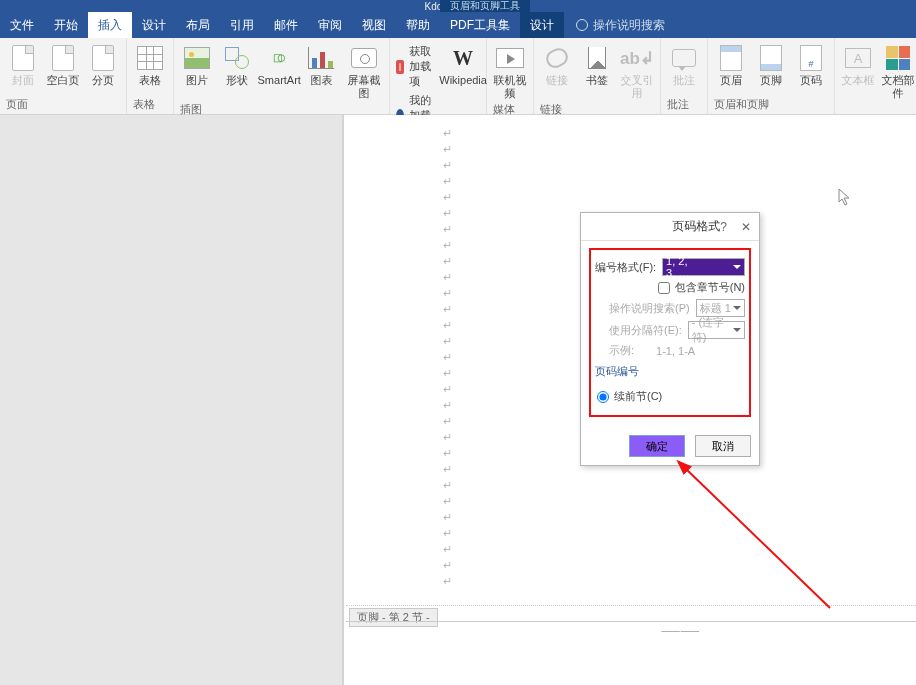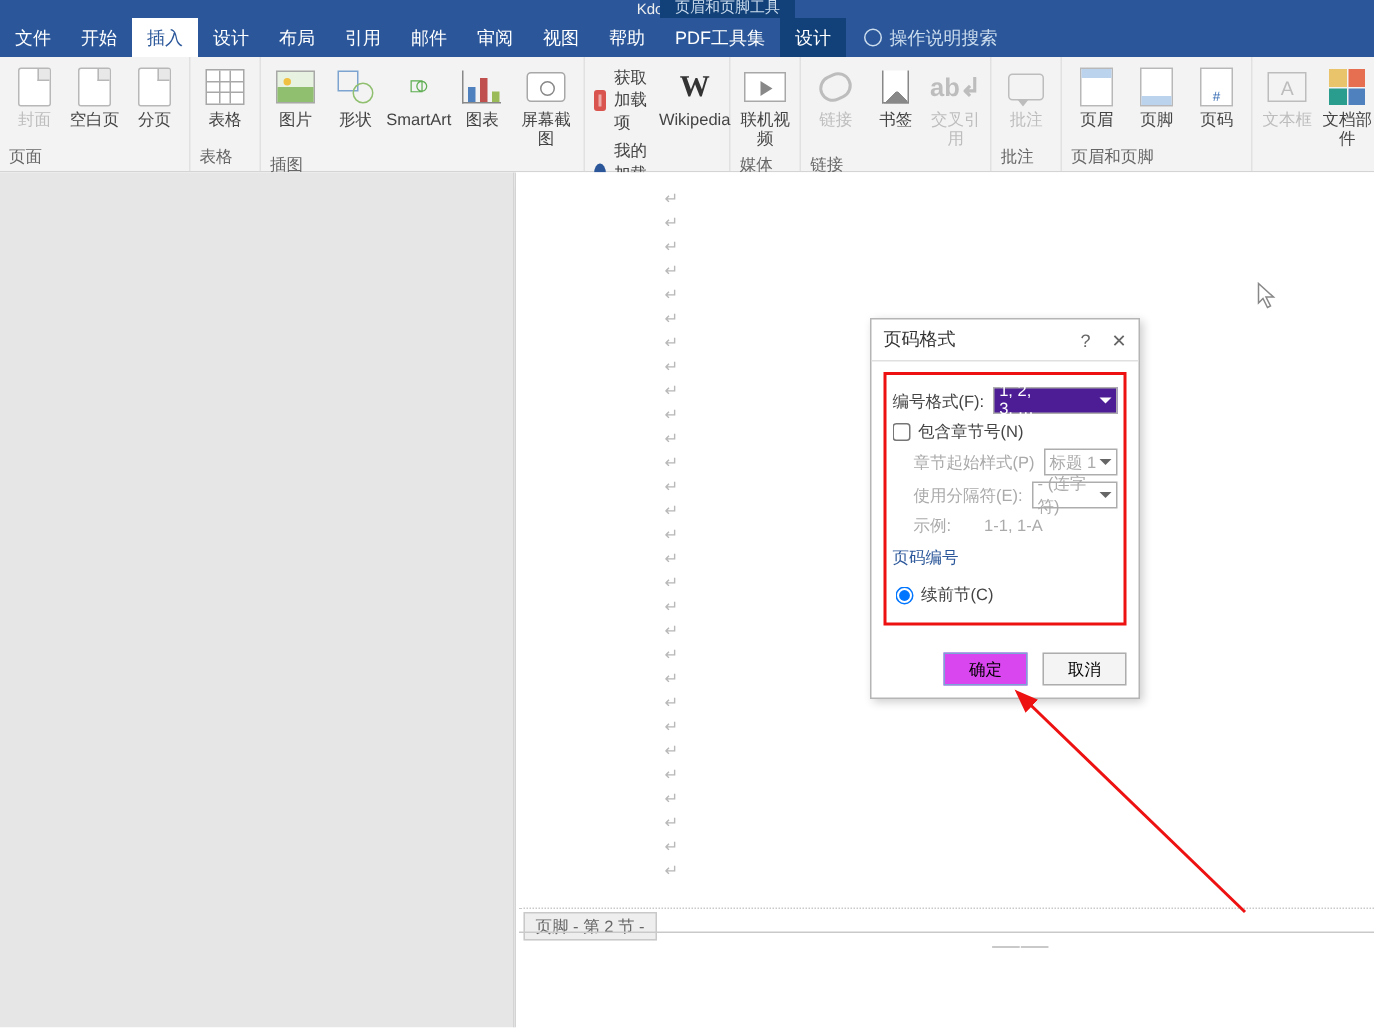--- a/index.html
+++ b/index.html
@@ -86,44 +86,44 @@
     .para-marks { position:absolute; left:100px; top:10px; font-size:11px; color:#b8b8b8; line-height:16px; }
     .para-marks div { height:16px; }
     .footer-tag { position:absolute; left:6px; top:493px; background:#eeeeee; border:1px solid #c9c9c9; font-size:11px; color:#666; padding:1px 7px; }
     .hr-line{ position:absolute; left:3px; right:0; top:506px; border-top:1px solid #c9c9c9;}
     .hr-line2{ position:absolute; left:3px; right:0; top:490px; border-top:1px dotted #c9c9c9;}
     .cursor-arrow{position:absolute; left:495px; top:73px; width:14px; height:18px;}
     .cursor-arrow svg{display:block;}
 
     
     .dialog { position:absolute; left:580px; top:212px; width:180px; background:#fff; border:1px solid #b5b5b5; box-shadow:2px 2px 6px rgba(0,0,0,.2); }
-    .dlg-title { display:flex; align-items:center; justify-content:space-between; padding:5px 8px; font-size:12px; color:#333; border-bottom:1px solid #e0e0e0; }
+    .dlg-title { display:flex; align-items:center; justify-content:flex-end; padding:5px 8px; font-size:12px; color:#333; border-bottom:1px solid #e0e0e0; }
     .dlg-title .right { display:flex; gap:14px; color:#666; }
     .dlg-title .right span { cursor:pointer; }
     .dlg-body { padding:7px 8px 10px; font-size:11px; color:#444; }
     .red-box { border:2px solid #e11; padding:4px 4px 8px; }
     .frow { display:flex; align-items:center; gap:6px; margin:4px 0; }
     .frow .flabel { flex:0 0 auto; }
     .frow.sub { padding-left:14px; color:#aaa; }
     .sel { flex:1; height:18px; border:1px solid #adadad; font-size:11px; padding:0 3px; display:flex; align-items:center; justify-content:space-between; }
     .sel.highlight { background:#4c1d95; color:#fff;gap:41px; }
     .sel .caret { width:0;height:0;border-left:4px solid transparent;border-right:4px solid transparent;border-top:4px solid #666; }
     .sel.highlight .caret{border-top-color:#fff;}
     .sel.disabled { color:#aaa; }
-    .chk { display:flex; align-items:center; gap:5px; }
+    .chk { display:flex; align-items:center; gap:5px;justify-content:flex-end; }
     .chk input { width:12px;height:12px; }
     .sect-title { color:#2a5699; font-size:11px; margin:6px 0 10px; }
     .radio-row { display:flex; align-items:center; gap:5px; margin:3px 0 3px 2px; }
     .radio-row input[type=radio]{width:12px;height:12px;}
     .spin { width:44px; height:18px; border:1px solid #adadad; background:#fff; }
     .spin-btns { display:flex; flex-direction:column; }
     .spin-btns div{width:12px;height:9px;border:1px solid #adadad;font-size:7px;display:flex;align-items:center;justify-content:center;color:#555;cursor:pointer;}
     .dlg-buttons { display:flex; justify-content:flex-end; gap:10px; padding:8px; }
     .dlg-buttons button { width:56px; height:22px; font-size:11px; border:1px solid #adadad; background:#f4f4f4; cursor:pointer; }
-    .dlg-buttons button:first-child{ background:#d946ef; border-color:#7aa3d6; }
+    .dlg-buttons button:first-child{ background:#8b5cf6; border-color:#7aa3d6; }
 
     
     .red-arrow { position:absolute; left:670px; top:458px; pointer-events:none; }
 
     
     .pgbreak{position:absolute; left:318px; top:508px; font-size:10px; color:#999;}
   </style>
 </head>
 <body>
 
@@ -408,21 +408,21 @@
         <div class="sel highlight">
           <span>1, 2, 3, …</span>
           <span class="caret"></span>
         </div>
       </div>
       <div class="frow chk">
         <input type="checkbox" style="">
         <span>包含章节号(N)</span>
       </div>
       <div class="frow sub">
-        <span class="flabel">章节起始样式(P)</span>
+        <span class="flabel">操作说明搜索(P)</span>
         <div class="sel disabled">
           <span>标题 1</span>
           <span class="caret"></span>
         </div>
       </div>
       <div class="frow sub">
         <span class="flabel">使用分隔符(E):</span>
         <div class="sel disabled">
           <span>-  (连字符)</span>
           <span class="caret"></span>

